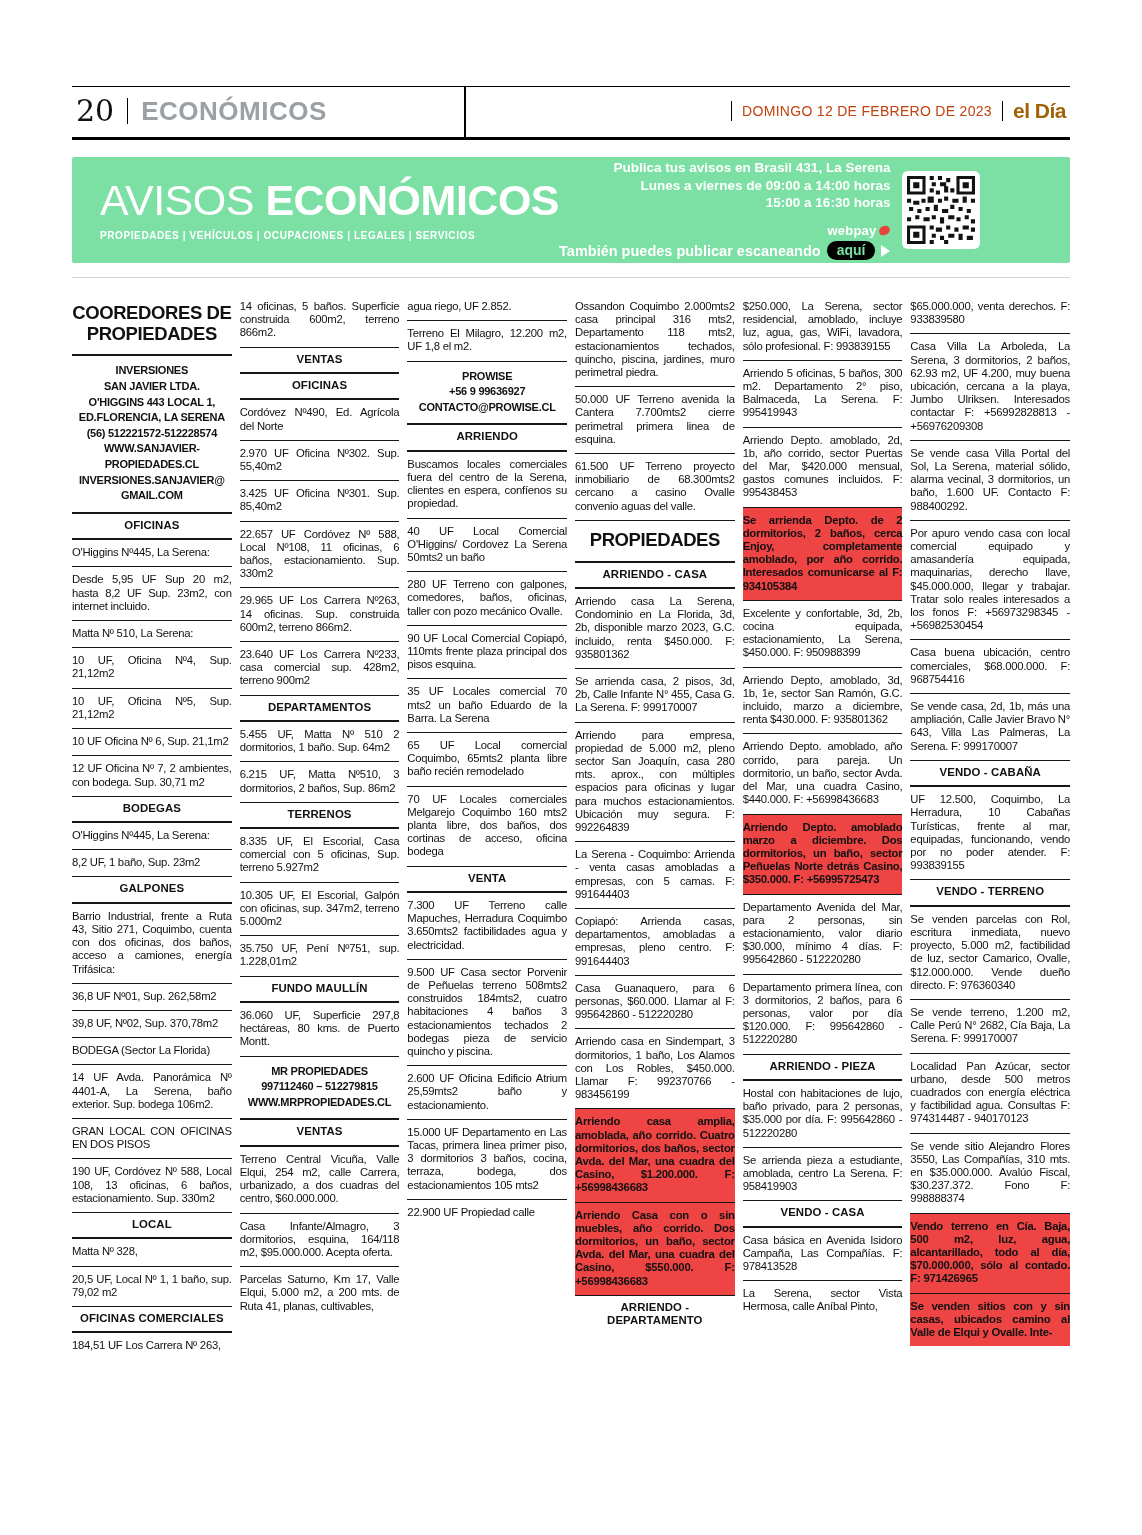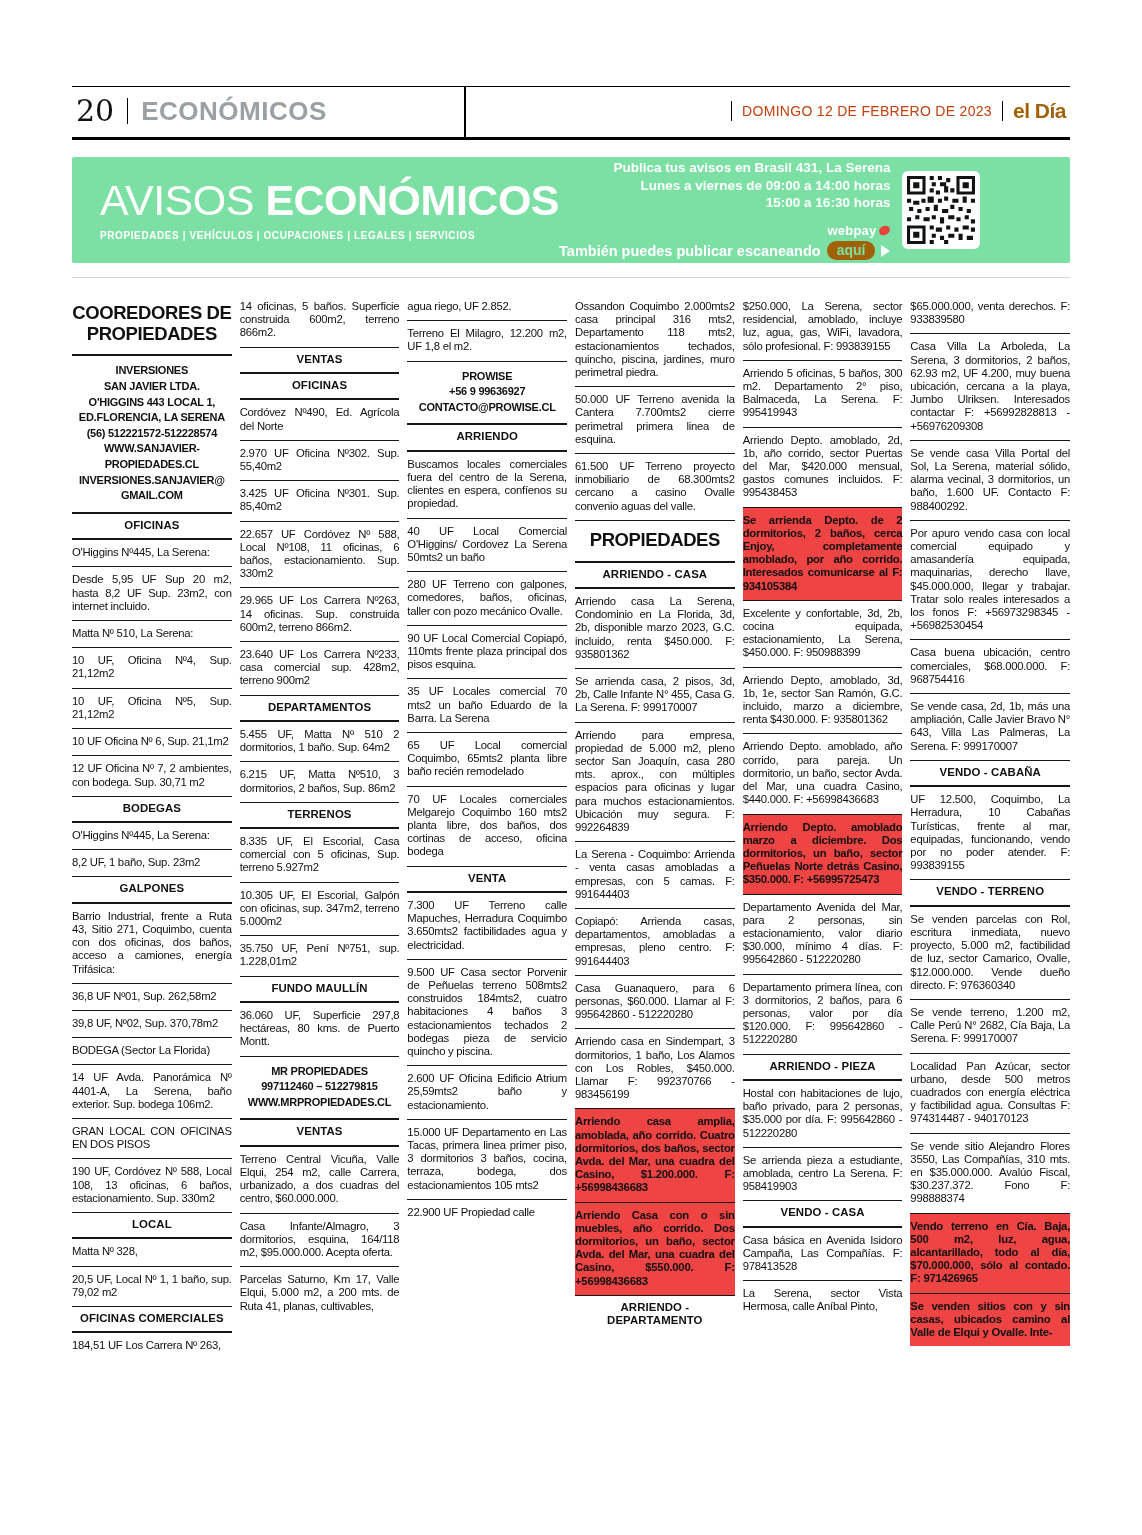--- a/index.html
+++ b/index.html
@@ -38,21 +38,21 @@
   .banner-sub{font-size:10px;font-weight:600;letter-spacing:.6px;}
   .banner-right{display:flex;align-items:center;gap:12px;}
   .banner-info{display:flex;flex-direction:column;align-items:flex-end;gap:1px;text-align:right;}
   .banner-info .line{font-size:13.5px;font-weight:700;line-height:1.25;}
   .webpay-row{display:flex;align-items:center;gap:3px;margin-top:10px;}
   .webpay-label{font-size:13px;font-weight:800;letter-spacing:.2px;}
   .webpay-mark{width:11px;height:9px;background:#e8443c;border-radius:55% 45% 60% 40%;display:inline-block;transform:rotate(-12deg);}
   .scan-row{display:flex;align-items:center;gap:6px;margin-top:2px;}
   .scan-text{font-size:14.5px;font-weight:700;}
   .aqui-pill{
-    background:#a16207;color:#7ce0a4;font-weight:800;font-size:14px;
+    background:#000000;color:#7ce0a4;font-weight:800;font-size:14px;
     border-radius:11px;padding:2px 10px 3px;line-height:1;border:none;cursor:pointer;
   }
   .play-tri{width:0;height:0;border-top:6px solid transparent;border-bottom:6px solid transparent;border-left:9px solid #fff;display:inline-block;}
   .qr-box{width:78px;height:78px;background:#fff;border-radius:6px;box-sizing:border-box;padding:5px;flex:none;}
   .qr-box svg{display:block;width:100%;height:100%;}
   
   .columns{
     display:flex;gap:8px;margin-top:16px;
     font-size:11.3px;line-height:1.17;letter-spacing:-.25px;
   }

